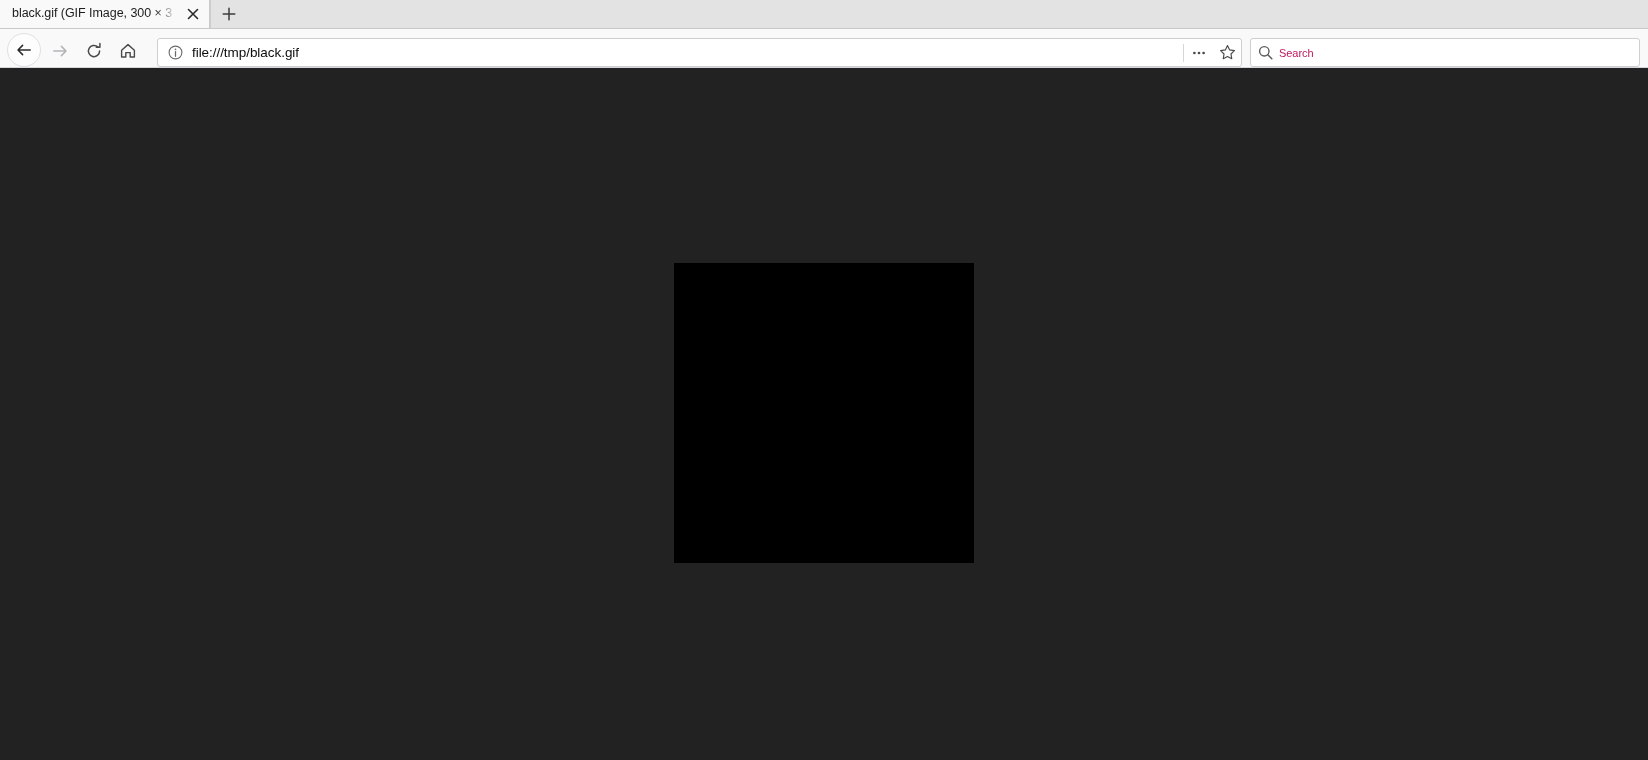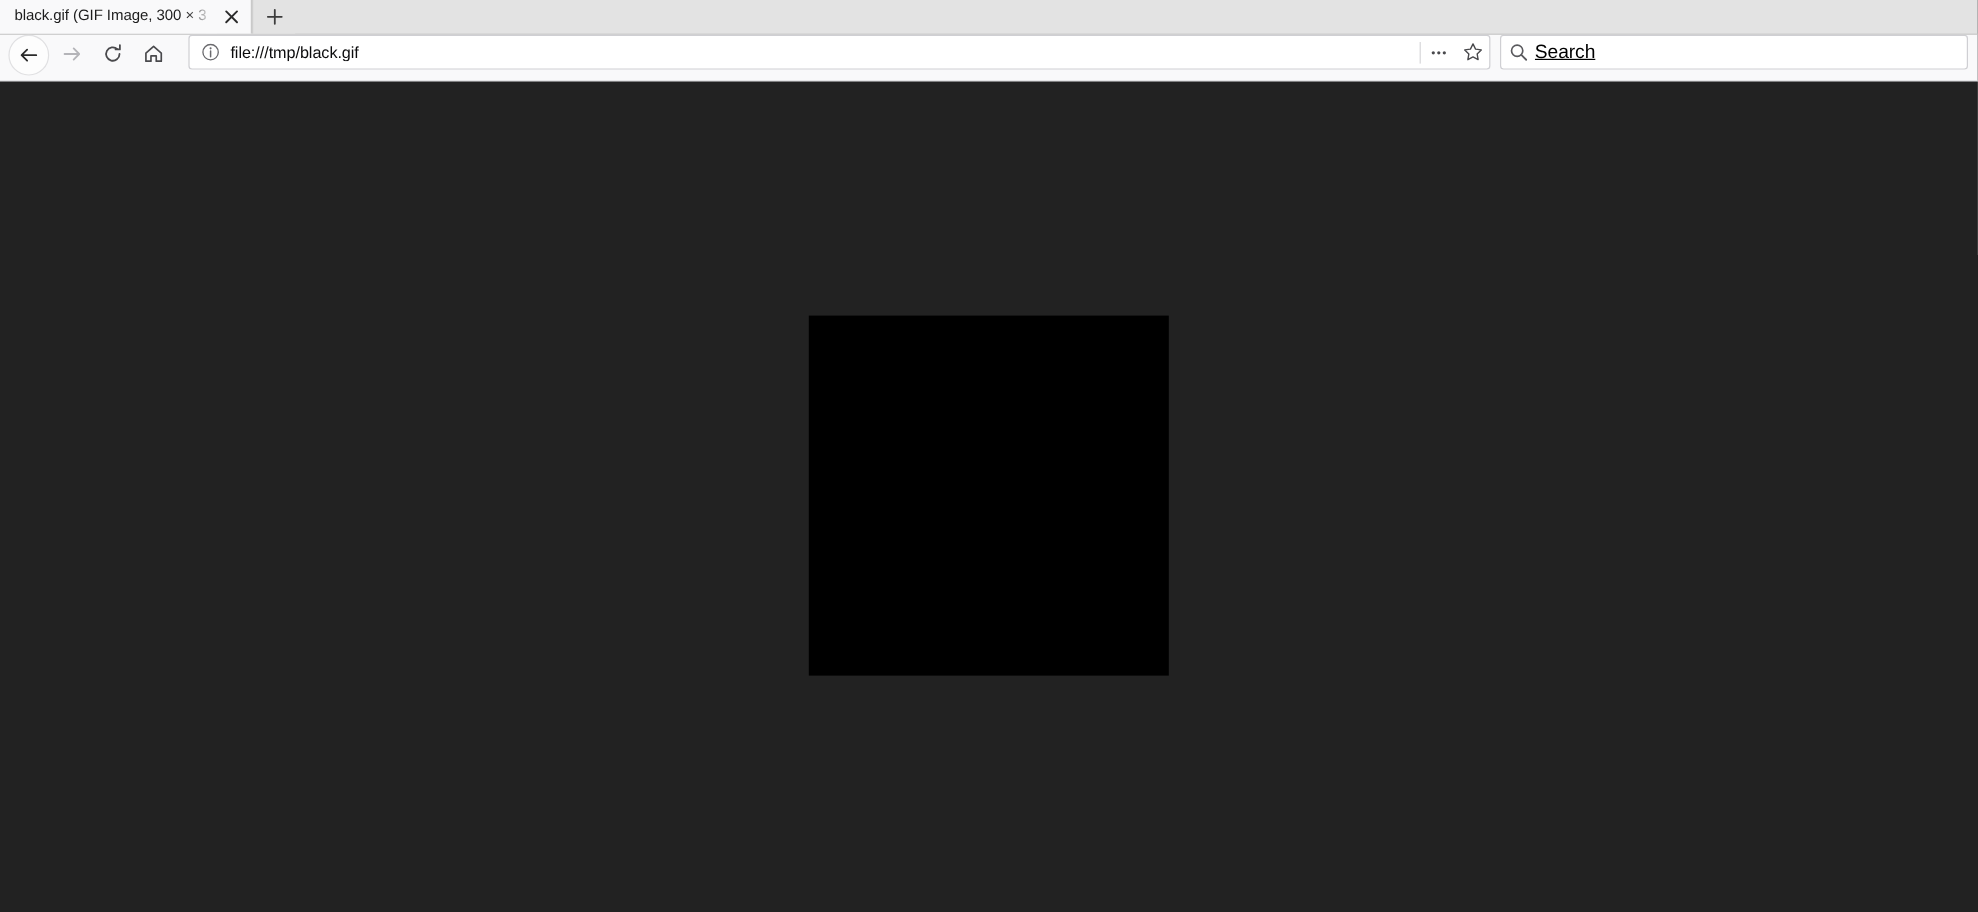--- a/index.html
+++ b/index.html
@@ -102,21 +102,21 @@
     box-sizing: border-box;
   }
 
   
   #nav-toolbar {
     position: relative;
     height: 39px;
     background: #f9f9fa;
     border-bottom: 1px solid #d7d7db;
     display: flex;
-    align-items: flex-start;
+    align-items: flex-end;
     padding: 0 6px;
     box-sizing: border-box;
     flex: 0 0 auto;
   }
 
   .nav-btn {
     width: 34px;
     height: 32px;
     display: flex;
     align-items: center;
@@ -197,26 +197,25 @@
   }
   #search-icon {
     flex: 0 0 auto;
     width: 28px;
     display: flex;
     align-items: center;
     justify-content: center;
   }
   #search-placeholder {
     flex: 1 1 auto;
-    font-size: 16px;
-    color: #000000;
+    font-size: 11px;
+    color: #be185d;
     white-space: nowrap;
     overflow: hidden;
     letter-spacing: -0.05px;
-    text-decoration: underline;
   }
 
   
   #content-area {
     position: relative;
     flex: 1 1 auto;
     background: #222222;
     overflow: hidden;
   }
 

